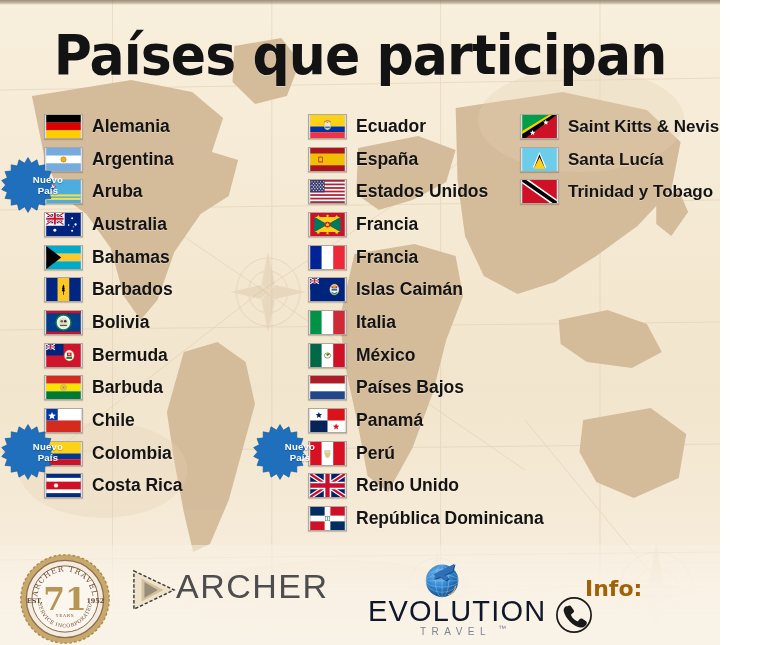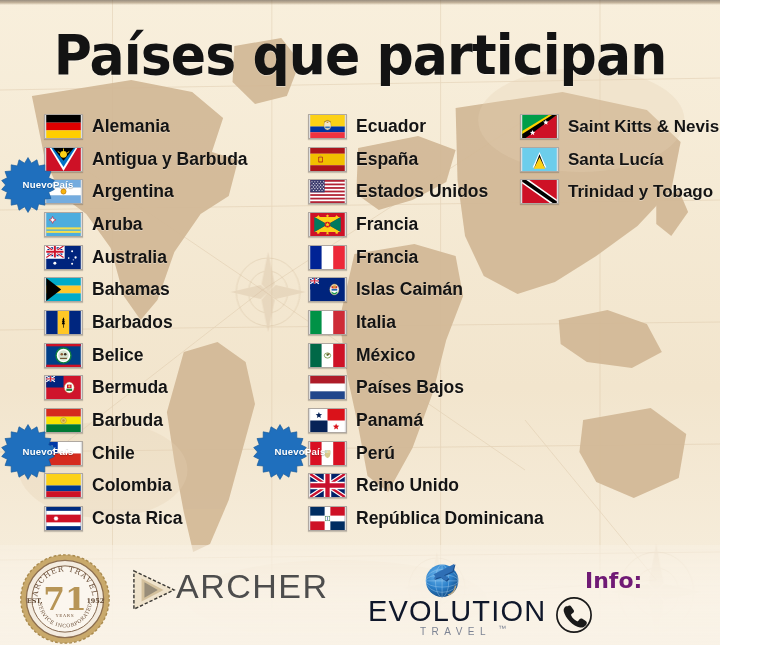--- a/index.html
+++ b/index.html
@@ -84,21 +84,21 @@
   
   .badge {
     position: absolute;
     width: 56px; height: 56px;
     z-index: 6;
     pointer-events: auto;
   }
   .badge svg { display:block; width:100%; height:100%; }
   .badge .btxt {
     position: absolute; inset: 0;
-    display: flex; 
+    display: flex; flex-direction: column;
     align-items: center; justify-content: center;
     color: #fff;
     font-family: "Liberation Sans", sans-serif;
     font-weight: bold;
     font-size: 9.6px;
     line-height: 11.5px;
     letter-spacing: .2px;
     text-shadow: 0 1px 1px rgba(0,0,0,.28);
     padding-left: 40px;
   }
@@ -153,25 +153,25 @@
     letter-spacing: 5.5px;
     color: #7d8494;
   }
   #evo-tm {
     position: absolute; left: 130px; top: 68px;
     font-size: 8px; color: #7d8494;
   }
 
   #info { position: absolute; left: 555px; top: 568px; width: 190px; height: 72px; z-index: 4; }
   #info-label {
-    position: absolute; left: 30px; top: 0;
+    position: absolute; left: 30px; top: 8px;
     font-family: "DejaVu Sans", sans-serif;
     font-weight: bold;
     font-size: 22px; line-height: 26px;
-    color: #701a75;
+    color: #a16207;
   }
   #phone-icon { position: absolute; left: 0px; top: 28px; width: 38px; height: 38px; }
   #phone-icon svg { display:block; width:100%; height:100%; }
 </style>
 </head>
 <body>
 
 <div id="poster">
 
   <div id="map-bg">
@@ -274,38 +274,20 @@
             <rect width="60" height="13.3" fill="#000"></rect>
             <rect y="13.3" width="60" height="13.4" fill="#d00"></rect>
             <rect y="26.7" width="60" height="13.3" fill="#ffce00"></rect>
           </svg>
         </div>
         <div class="cname">Alemania</div>
       </div>
       <div class="row">
         <div class="flag">
           <svg viewBox="0 0 60 40">
-            <rect width="60" height="40" fill="#ce1126"></rect>
-            <path d="M0 0 H60 V0 L30 40 Z" fill="#ce1126"></path>
-            <path d="M6 0 H54 L30 40 Z" fill="#fff"></path>
-            <path d="M9 0 H51 L30 33 Z" fill="#0072c6"></path>
-            <path d="M12 0 H48 L30 22 Z" fill="#000"></path>
-            <circle cx="30" cy="11" r="6" fill="#fcd116"></circle>
-            <g stroke="#fcd116" stroke-width="1.6">
-              <line x1="30" y1="1" x2="30" y2="5"></line>
-              <line x1="20" y1="6" x2="24" y2="9"></line>
-              <line x1="40" y1="6" x2="36" y2="9"></line>
-            </g>
-          </svg>
-        </div>
-        <div class="cname">Antigua y Barbuda</div>
-      </div>
-      <div class="row">
-        <div class="flag">
-          <svg viewBox="0 0 60 40">
             <rect width="60" height="13.3" fill="#74acdf"></rect>
             <rect y="13.3" width="60" height="13.4" fill="#fff"></rect>
             <rect y="26.7" width="60" height="13.3" fill="#74acdf"></rect>
             <circle cx="30" cy="20" r="4.6" fill="#f6b40e" stroke="#85340a" stroke-width=".6"></circle>
           </svg>
         </div>
         <div class="cname">Argentina</div>
       </div>
       <div class="row">
         <div class="flag">
@@ -368,21 +350,21 @@
             <rect width="60" height="40" fill="#003f87"></rect>
             <rect width="60" height="4" fill="#ce1126"></rect>
             <rect y="36" width="60" height="4" fill="#ce1126"></rect>
             <circle cx="30" cy="20" r="13" fill="#fff" stroke="#0e8040" stroke-width="2.5"></circle>
             <circle cx="30" cy="20" r="9" fill="#d7e4d1"></circle>
             <path d="M24 24 h12 v2 h-12 Z" fill="#6b4f2a"></path>
             <circle cx="27" cy="18" r="2.2" fill="#8a5a33"></circle>
             <circle cx="33" cy="18" r="2.2" fill="#3a2d20"></circle>
           </svg>
         </div>
-        <div class="cname">Belice</div>
+        <div class="cname">Bolivia</div>
       </div>
       <div class="row">
         <div class="flag">
           <svg viewBox="0 0 60 40">
             <rect width="60" height="40" fill="#cf142b"></rect>
             <g transform="scale(0.5)">
               <rect width="60" height="40" fill="#00247d"></rect>
               <path d="M0 0 L30 20 M30 0 L0 20" stroke="#fff" stroke-width="4"></path>
               <path d="M15 0 V20 M0 10 H30" stroke="#fff" stroke-width="6"></path>
               <path d="M15 0 V20 M0 10 H30" stroke="#cf142b" stroke-width="3.4"></path>

